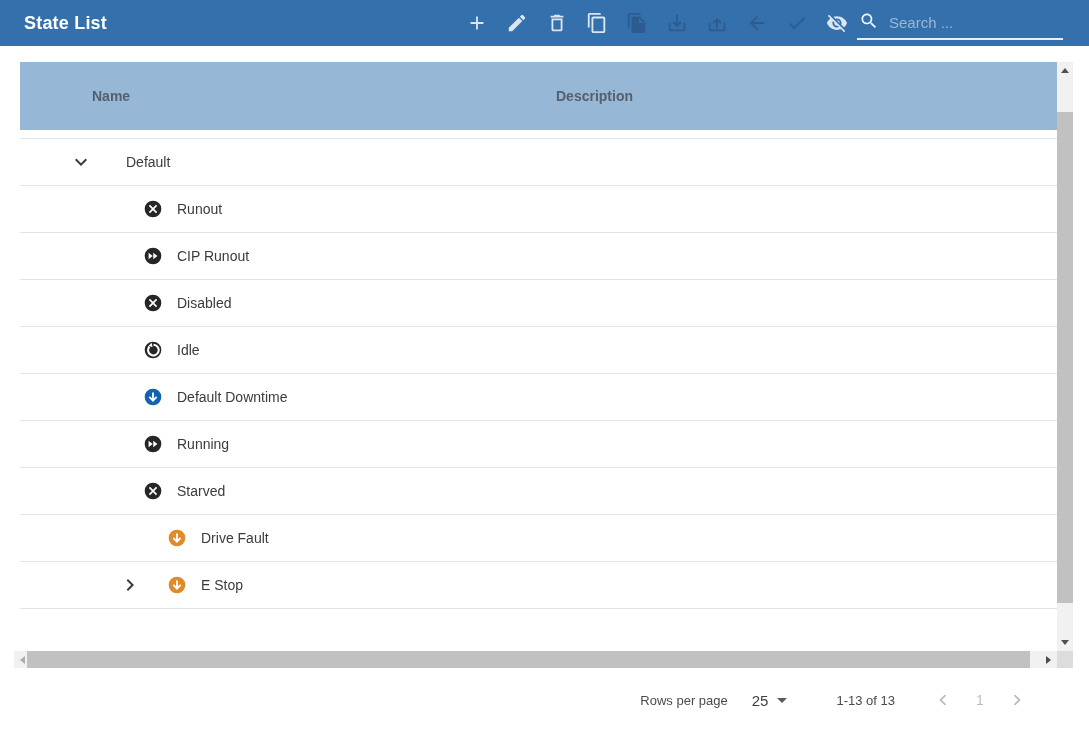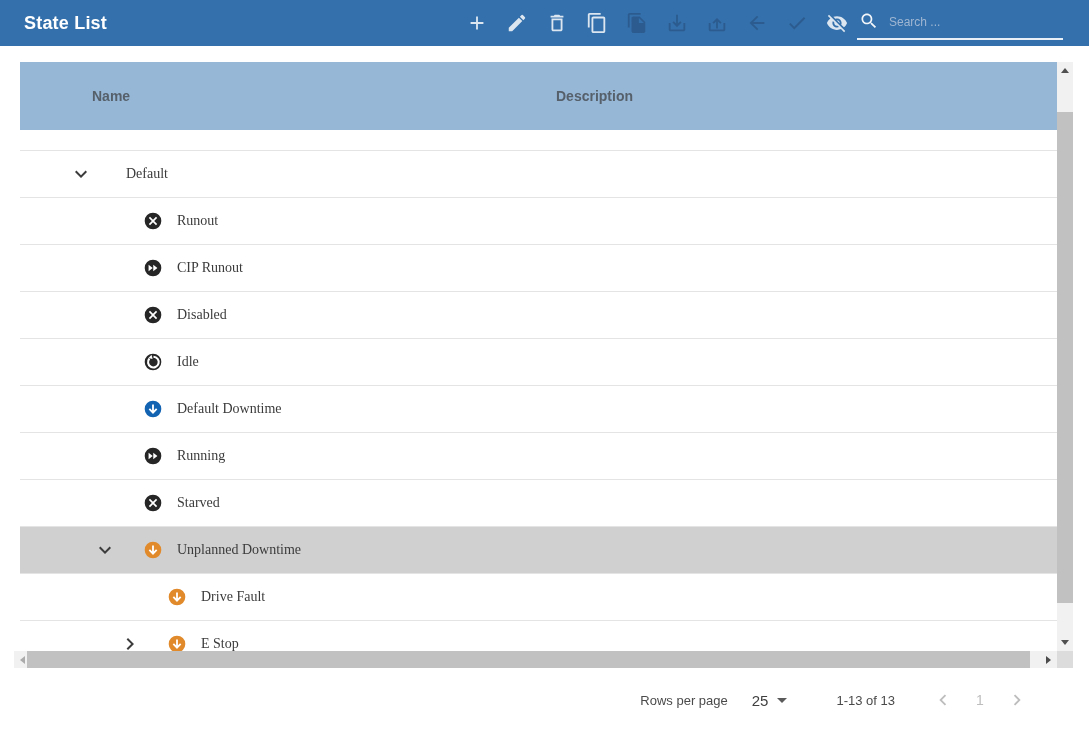--- a/index.html
+++ b/index.html
@@ -12,30 +12,30 @@
   .title{color:#fff;font-size:18px;font-weight:700;letter-spacing:.2px;}
   .toolbar{display:flex;align-items:center;margin-left:auto;}
   .tool{width:40px;height:40px;border:none;background:transparent;display:flex;
         align-items:center;justify-content:center;cursor:pointer;padding:0;}
   .tool svg{width:22px;height:22px;fill:#DCE6F1;}
   .tool.disabled svg{fill:#2C5C8F;}
   .search{display:flex;align-items:center;width:206px;height:34px;margin-right:26px;
           border-bottom:2px solid #E9EFF6;box-sizing:border-box;}
   .search svg{width:20px;height:20px;fill:#F2F6FA;flex:none;margin:0 8px 2px 2px;}
   .search input{flex:1;min-width:0;background:transparent;border:none;outline:none;
-          color:#fff;font-size:12px;font-family:"Liberation Sans",sans-serif;}
+          color:#fff;font-size:15px;font-family:"Liberation Sans",sans-serif;}
   .search input::placeholder{color:#9FB6D2;}
 
   
   .table-wrap{position:absolute;left:20px;top:62px;width:1043px;height:589px;overflow:hidden;background:#fff;}
   .thead{position:relative;height:68px;background:#97B7D7;}
   .th{position:absolute;top:0;line-height:68px;font-size:14px;font-weight:700;color:#55606B;}
   .th-name{left:72px;}
   .th-desc{left:536px;}
-  .rows{margin-top:20px;border-top:1px solid #E4E4E4;font-family:Liberation Serif, serif;}
+  .rows{margin-top:8px;border-top:1px solid #E4E4E4;}
   .row{display:flex;align-items:center;height:46px;border-bottom:1px solid #E4E4E4;cursor:pointer;background:#fff;}
   .row.selected{background:#D0D0D0;}
   .chev{width:24px;height:24px;flex:none;display:flex;align-items:center;justify-content:center;cursor:pointer;}
   .chev svg{width:24px;height:24px;fill:#3C3C3C;}
   .sicon{width:20px;height:20px;flex:none;}
   .sicon svg{width:20px;height:20px;display:block;}
   .label{font-size:14px;color:#3B3B3B;margin-left:14px;white-space:nowrap;}
   .row.l0 .chev{margin-left:49px;}
   .row.l0 .label{margin-left:33px;}
   .row.l1.leaf .sicon{margin-left:123px;}
@@ -224,34 +224,20 @@
       <div class="row l1 leaf">
         <span class="sicon">
           <svg viewBox="0 0 24 24">
               <circle cx="12" cy="12" r="10" fill="#262626"></circle>
               <path fill="#fff" d="M15.59 7 12 10.59 8.41 7 7 8.41 10.59 12 7 15.59 8.41 17 12 13.41 15.59 17 17 15.59 13.41 12 17 8.41z"></path>
             </svg>
           </span>
         <span class="label">Starved</span>
       </div>
 
-      <div class="row l1 branch selected">
-        <span class="chev">
-          <svg viewBox="0 0 24 24">
-              <path d="M7.41 8.59 12 13.17l4.59-4.58L18 10l-6 6-6-6 1.41-1.41z"></path>
-            </svg>
-          </span>
-        <span class="sicon">
-          <svg viewBox="0 0 24 24">
-              <circle cx="12" cy="12" r="10" fill="#E18A2B"></circle>
-              <path d="M12 6.5v9.5M7.6 11.8l4.4 4.5 4.4-4.5" fill="none" stroke="#fff" stroke-width="2.2"></path>
-            </svg>
-          </span>
-        <span class="label">Unplanned Downtime</span>
-      </div>
 
       <div class="row l2 leaf">
         <span class="sicon">
           <svg viewBox="0 0 24 24">
               <circle cx="12" cy="12" r="10" fill="#E18A2B"></circle>
               <path d="M12 6.5v9.5M7.6 11.8l4.4 4.5 4.4-4.5" fill="none" stroke="#fff" stroke-width="2.2"></path>
             </svg>
           </span>
         <span class="label">Drive Fault</span>
       </div>

